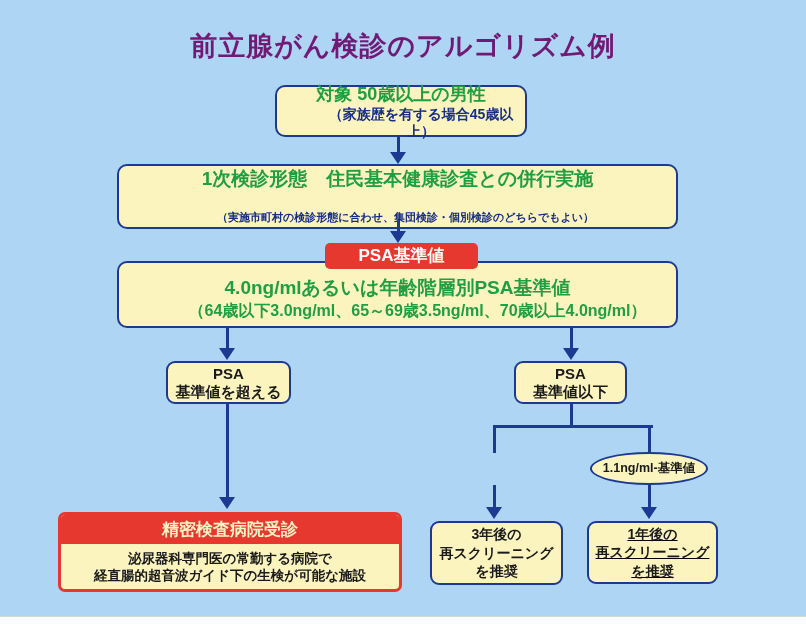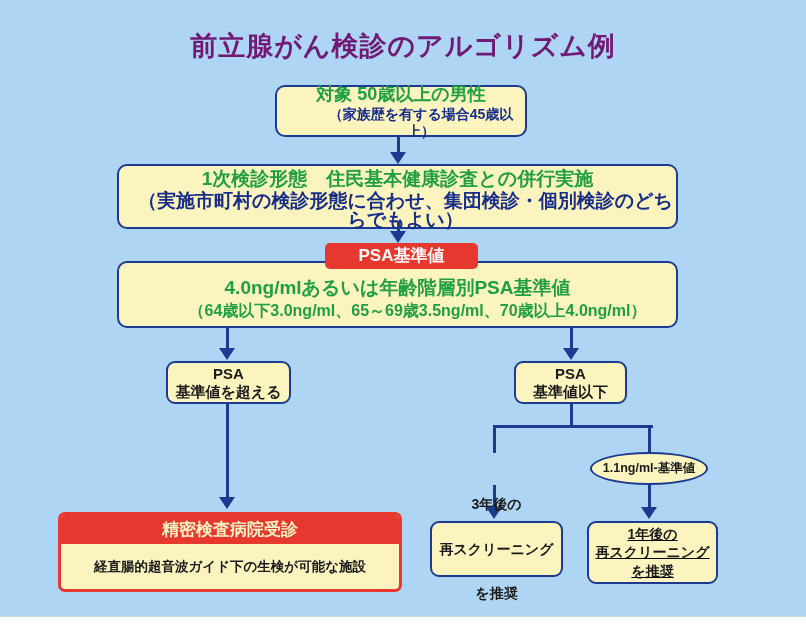--- a/index.html
+++ b/index.html
@@ -19,21 +19,21 @@
     display:flex;flex-direction:column;justify-content:center;
   }
   .green{color:#1f9f42;font-weight:700;}
   .navy{color:#172d87;font-weight:700;}
   .black{color:#1a1a1a;font-weight:700;}
   .b-target{left:275px;top:85px;width:252px;height:52px;}
   .b-target .l1{font-size:18px;line-height:23px;}
   .b-target .l2{font-size:14px;line-height:17px;padding-left:40px;}
   .b-primary{left:117px;top:164px;width:561px;height:65px;justify-content:space-between;}
   .b-primary .l1{font-size:19px;line-height:25px;}
-  .b-primary .l2{font-size:19px;line-height:19px;padding-left:16px;}
+  .b-primary .l2{font-size:11px;line-height:19px;padding-left:16px;}
   .psa-label{
     position:absolute;left:325px;top:243px;width:153px;height:26px;
     background:#e6382e;border-radius:5px;color:#ffffff;font-weight:700;
     font-size:17px;line-height:26px;text-align:center;z-index:3;
   }
   .b-criteria{left:117px;top:261px;width:561px;height:67px;padding-top:12px;justify-content:flex-start;}
   .b-criteria .l1{font-size:19px;line-height:25px;}
   .b-criteria .l2{font-size:16px;line-height:21px;padding-left:40px;}
   .b-exceed{left:166px;top:361px;width:125px;height:43px;border-radius:9px;}
   .b-below{left:514px;top:361px;width:113px;height:43px;border-radius:9px;}
@@ -49,21 +49,21 @@
     position:absolute;box-sizing:border-box;left:58px;top:512px;width:344px;height:80px;
     background:#fbf4bf;border:3px solid #e6382e;border-radius:7px;overflow:hidden;
     display:flex;flex-direction:column;
   }
   .hospital-header{
     background:#e6382e;color:#f8f3c3;font-weight:700;font-size:17px;
     line-height:29px;height:29px;text-align:center;flex:none;
   }
   .hospital-body{flex:1;display:flex;flex-direction:column;justify-content:center;text-align:center;}
   .hospital-body div{font-size:13.5px;line-height:17px;}
-  .b-re3{left:430px;top:521px;width:133px;height:56px;border-radius:9px;gap:26px;}
+  .b-re3{left:430px;top:521px;width:133px;height:64px;border-radius:9px;}
   .b-re1{left:587px;top:521px;width:131px;height:63px;border-radius:9px;text-decoration:underline;}
   .b-re3 div,.b-re1 div{font-size:14px;line-height:18.5px;}
   .vline{position:absolute;width:3px;background:#1d3a92;}
   .hline{position:absolute;height:3px;background:#1d3a92;}
   .arrow{
     position:absolute;width:0;height:0;
     border-left:8px solid transparent;border-right:8px solid transparent;
     border-top:12px solid #1d3a92;
   }
 </style>
@@ -121,20 +121,21 @@
   <div class="oval oval-mid black">1.1ng/ml-基準値</div>
 
   <div class="vline" style="left:493px;top:485px;height:24px;"></div>
   <div class="arrow" style="left:486px;top:507px;"></div>
   <div class="vline" style="left:648px;top:485px;height:24px;"></div>
   <div class="arrow" style="left:641px;top:507px;"></div>
 
   <div class="b-hospital">
     <div class="hospital-header">精密検査病院受診</div>
     <div class="hospital-body">
+      <div class="black">泌尿器科専門医の常勤する病院で</div>
       <div class="black">経直腸的超音波ガイド下の生検が可能な施設</div>
     </div>
   </div>
 
   <div class="node b-re3">
     <div class="black">3年後の</div>
     <div class="black">再スクリーニング</div>
     <div class="black">を推奨</div>
   </div>
   <div class="node b-re1">

